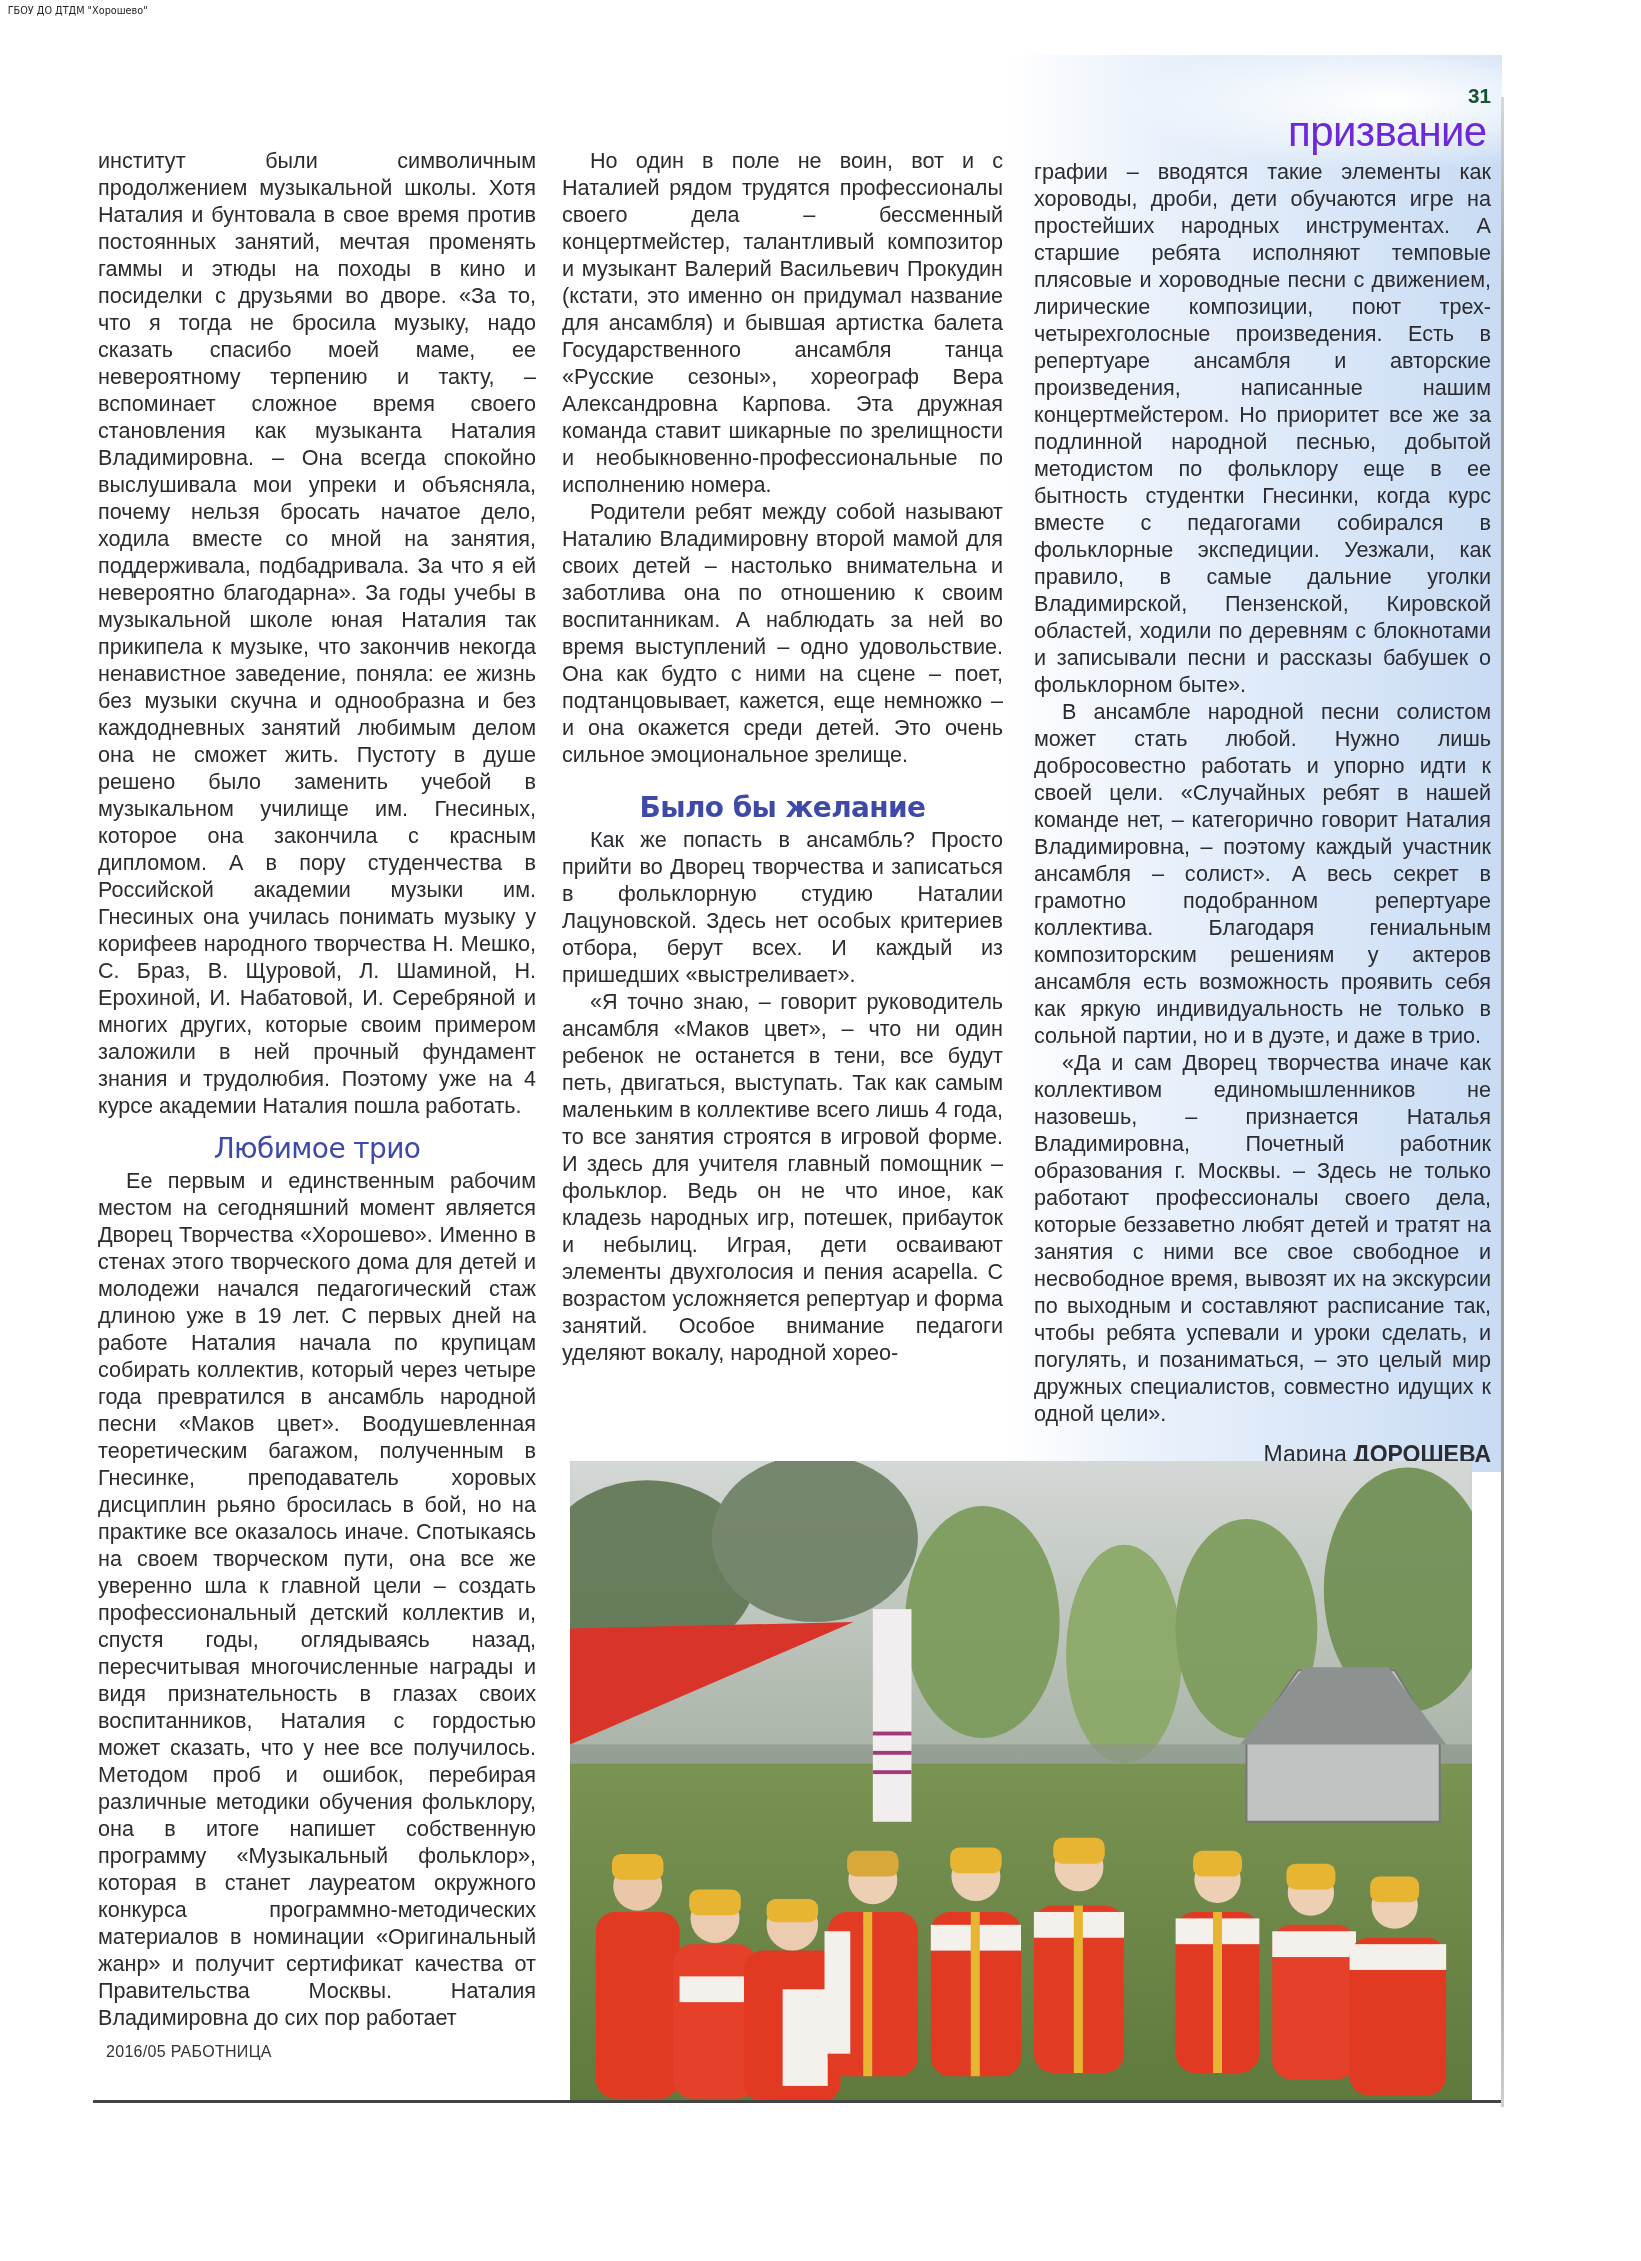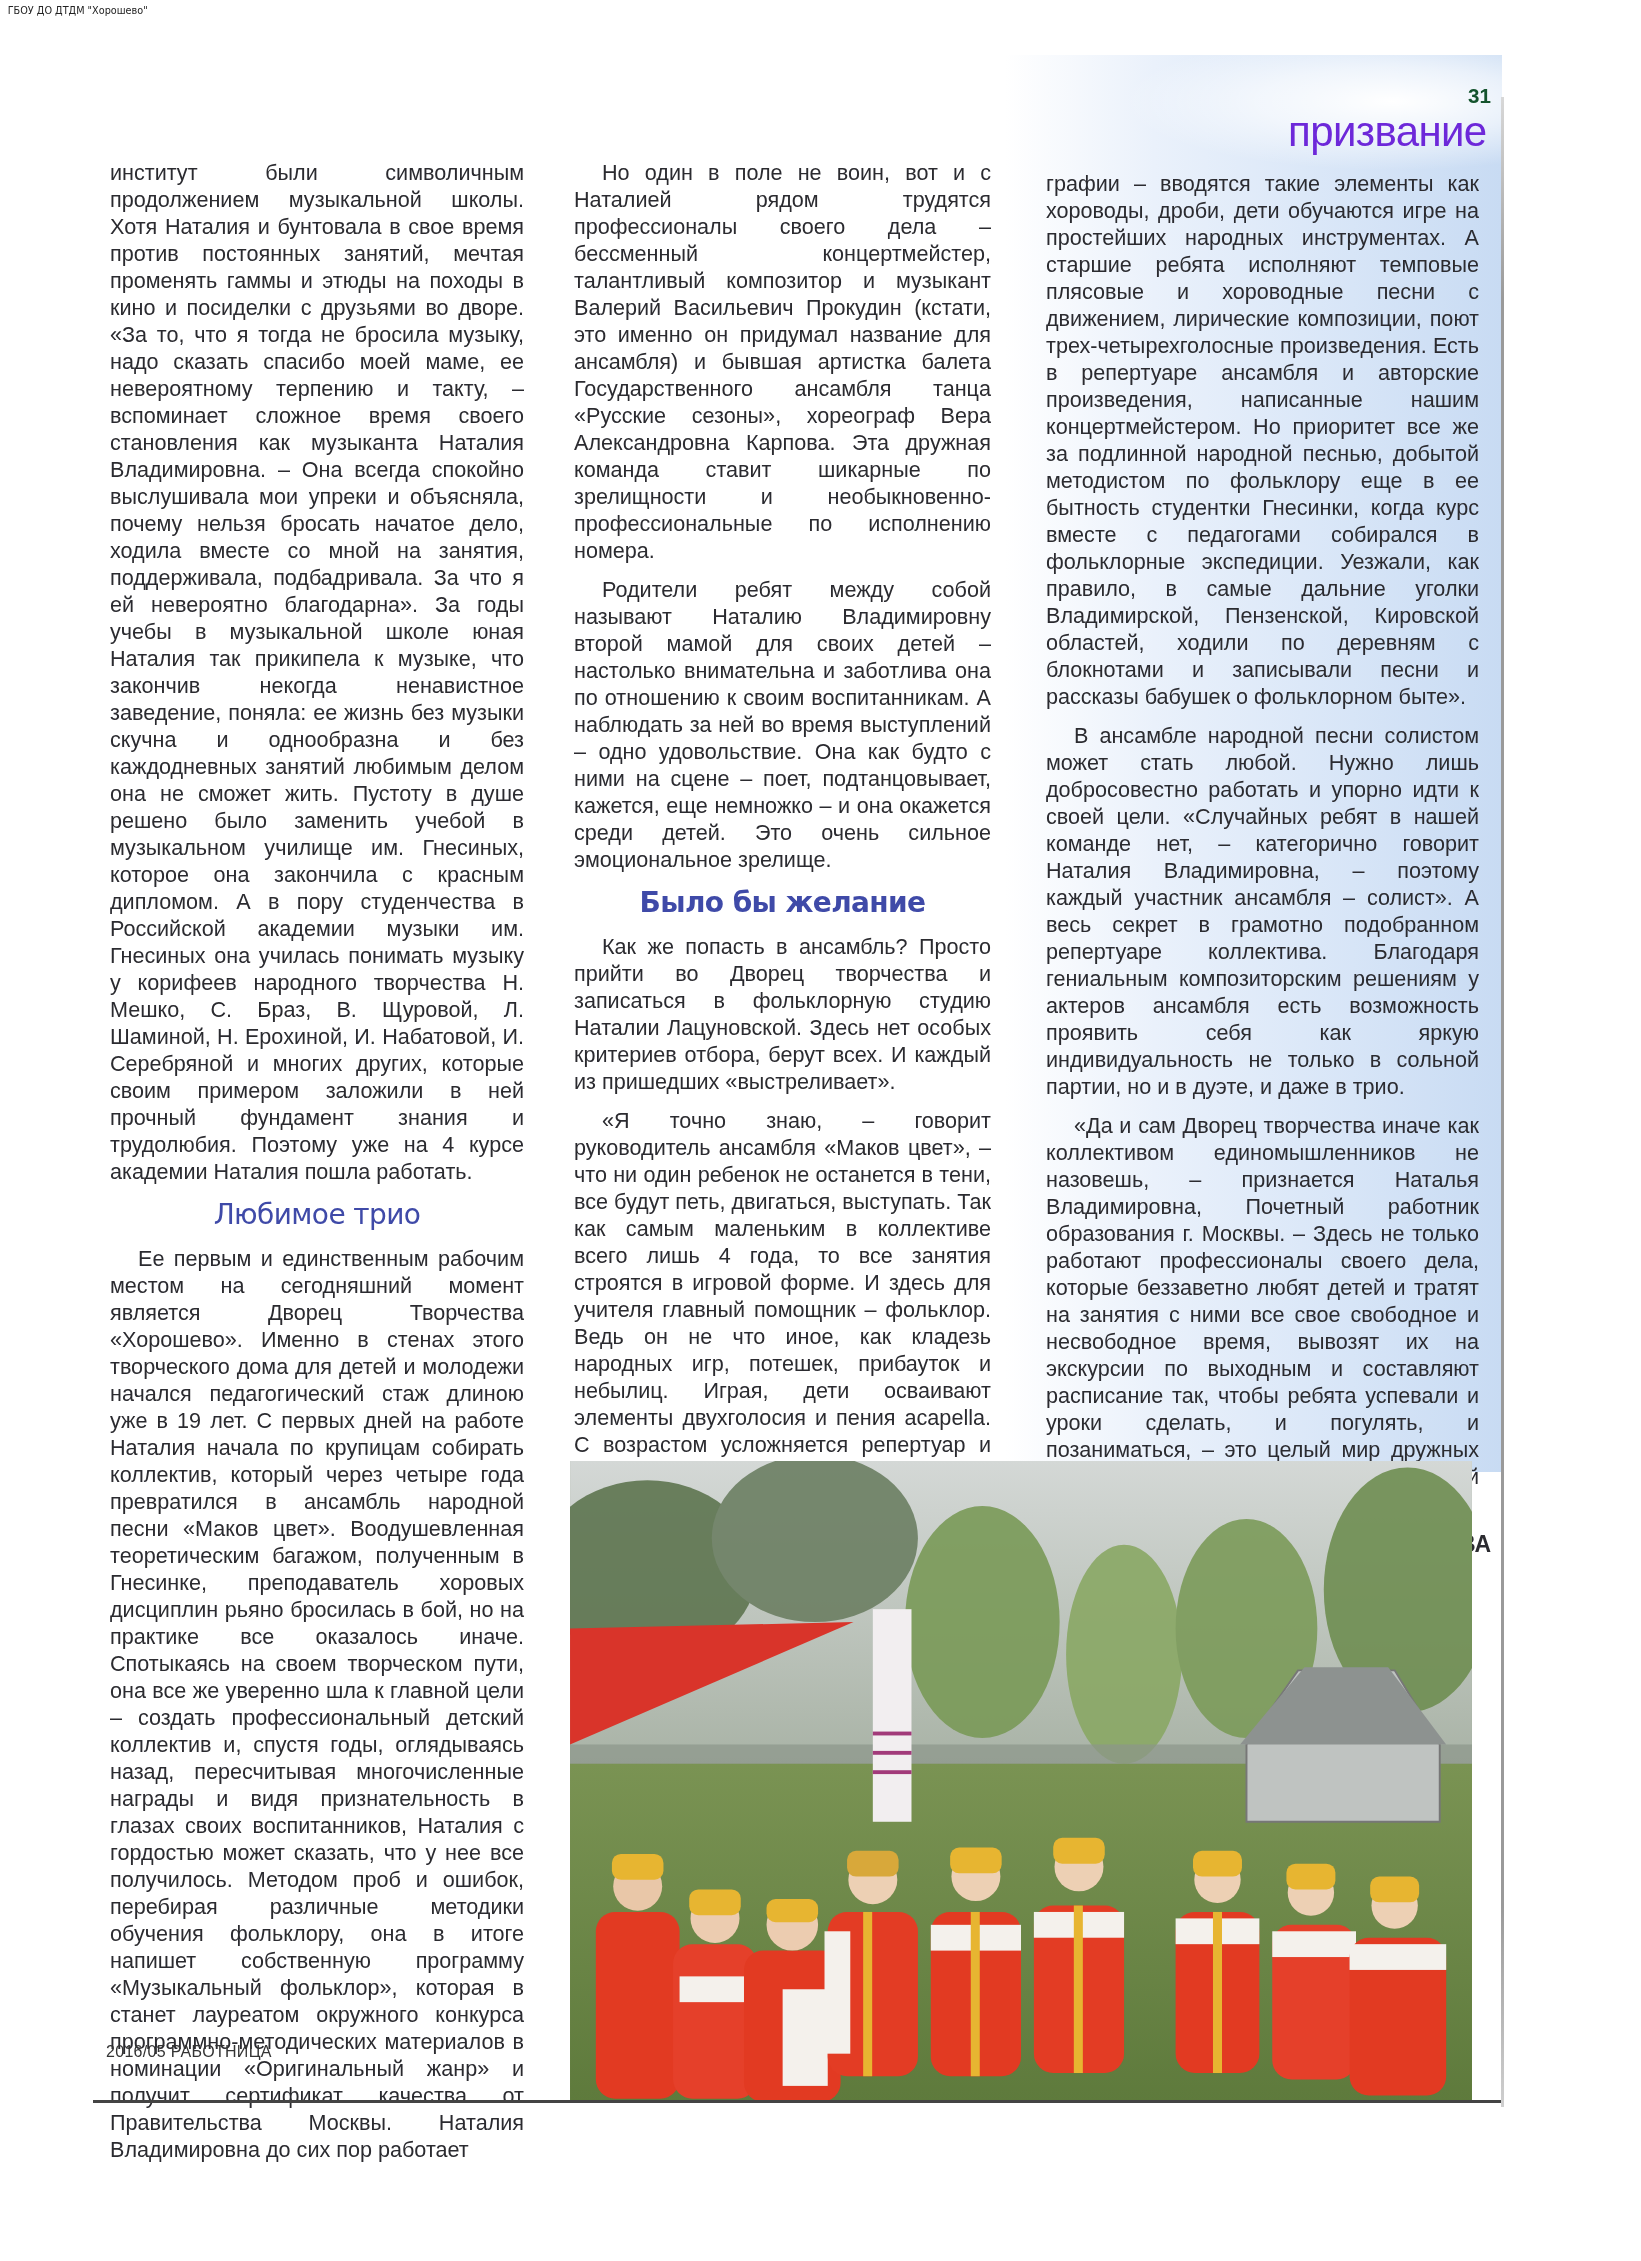--- a/index.html
+++ b/index.html
@@ -9,21 +9,21 @@
   .bluepanel { position:absolute; left:1005px; top:55px; width:497px; height:1417px;
      background:linear-gradient(90deg, rgba(255,255,255,0) 0%, #eaf1fb 30%, #d7e5f7 70%, #c8dbf3 100%); }
   .bluepanel::before { content:""; position:absolute; left:116px; top:0; width:387px; height:116px;
      background:radial-gradient(ellipse at 70% 40%, #ffffff 0%, rgba(255,255,255,0.6) 35%, rgba(255,255,255,0) 70%); }
   .edge { position:absolute; left:1501px; top:97px; width:3.2px; height:2010px;
      background:linear-gradient(180deg,#d8d8d8,#9a9a9a 10%,#9a9a9a 90%,#cfcfcf); }
   .rubric { position:absolute; top:76px; left:1288px; font-size:42px; color:#6d28d9; letter-spacing:-0.6px;
      font-family:"Liberation Sans", sans-serif;margin-top:32px; }
   .pagenum { position:absolute; top:84px; left:1491px; font-size:20.6px; font-weight:bold; color:#14532d; transform:translateX(-100%);text-align:center; }
   .col { position:absolute; font-size:21.6px; line-height:27px; text-align:justify; color:#2b2b30; }
-  .col p { margin:12px; text-indent:0; }
+  .col p { margin:0; text-indent:0; }
   .col p.ind { text-indent:28px; }
   .c1 { left:98px; top:147px; width:438px; }
   .c2 { left:562px; top:147px; width:441px; }
   .c3 { left:1034px; top:158px; width:457px; }
   .h2 { display:block; text-align:center; color:#3f4aa8; font-size:28px; line-height:36px; margin:11.6px 0 0 0;
         font-family:"DejaVu Sans", sans-serif; font-weight:normal; letter-spacing:-0.6px; }
   .h2.bold { font-weight:bold; }
   .sign { text-align:right; font-size:23px; margin-top:14px; }
   .sign b { font-weight:bold; }
   .photo { position:absolute; left:570px; top:1461px; width:902px; height:641px; overflow:hidden; background:#7d8c63; }
@@ -43,21 +43,21 @@
 
 <div class="col c1">
   <p>институт были символичным продолжением музыкальной школы. Хотя Наталия и бунтовала в свое время против постоянных занятий, мечтая променять гаммы и этюды на походы в кино и посиделки с друзьями во дворе. «За то, что я тогда не бросила музыку, надо сказать спасибо моей маме, ее невероятному терпению и такту, – вспоминает сложное время своего становления как музыканта Наталия Владимировна. – Она всегда спокойно выслушивала мои упреки и объясняла, почему нельзя бросать начатое дело, ходила вместе со мной на занятия, поддерживала, подбадривала. За что я ей невероятно благодарна». За годы учебы в музыкальной школе юная Наталия так прикипела к музыке, что закончив некогда ненавистное заведение, поняла: ее жизнь без музыки скучна и однообразна и без каждодневных занятий любимым делом она не сможет жить. Пустоту в душе решено было заменить учебой в музыкальном училище им. Гнесиных, которое она закончила с красным дипломом. А в пору студенчества в Российской академии музыки им. Гнесиных она училась понимать музыку у корифеев народного творчества Н. Мешко, С. Браз, В. Щуровой, Л. Шаминой, Н. Ерохиной, И. Набатовой, И. Серебряной и многих других, которые своим примером заложили в ней прочный фундамент знания и трудолюбия. Поэтому уже на 4 курсе академии Наталия пошла работать.</p>
   <div class="h2">Любимое трио</div>
   <p class="ind">Ее первым и единственным рабочим местом на сегодняшний момент является Дворец Творчества «Хорошево». Именно в стенах этого творческого дома для детей и молодежи начался педагогический стаж длиною уже в 19 лет. С первых дней на работе Наталия начала по крупицам собирать коллектив, который через четыре года превратился в ансамбль народной песни «Маков цвет». Воодушевленная теоретическим багажом, полученным в Гнесинке, преподаватель хоровых дисциплин рьяно бросилась в бой, но на практике все оказалось иначе. Спотыкаясь на своем творческом пути, она все же уверенно шла к главной цели – создать профессиональный детский коллектив и, спустя годы, оглядываясь назад, пересчитывая многочисленные награды и видя признательность в глазах своих воспитанников, Наталия с гордостью может сказать, что у нее все получилось. Методом проб и ошибок, перебирая различные методики обучения фольклору, она в итоге напишет собственную программу «Музыкальный фольклор», которая в станет лауреатом окружного конкурса программно-методических материалов в номинации «Оригинальный жанр» и получит сертификат качества от Правительства Москвы. Наталия Владимировна до сих пор работает</p>
 </div>
 
 <div class="col c2">
   <p class="ind">Но один в поле не воин, вот и с Наталией рядом трудятся профессионалы своего дела – бессменный концертмейстер, талантливый композитор и музыкант Валерий Васильевич Прокудин (кстати, это именно он придумал название для ансамбля) и бывшая артистка балета Государственного ансамбля танца «Русские сезоны», хореограф Вера Александровна Карпова. Эта дружная команда ставит шикарные по зрелищности и необыкновенно-профессиональные по исполнению номера.</p>
   <p class="ind">Родители ребят между собой называют Наталию Владимировну второй мамой для своих детей – настолько внимательна и заботлива она по отношению к своим воспитанникам. А наблюдать за ней во время выступлений – одно удовольствие. Она как будто с ними на сцене – поет, подтанцовывает, кажется, еще немножко – и она окажется среди детей. Это очень сильное эмоциональное зрелище.</p>
-  <div class="h2 bold" style="margin-top:11px">Было бы желание</div>
+  <div class="h2 bold" style="margin-top:22px">Было бы желание</div>
   <p class="ind">Как же попасть в ансамбль? Просто прийти во Дворец творчества и записаться в фольклорную студию Наталии Лацуновской. Здесь нет особых критериев отбора, берут всех. И каждый из пришедших «выстреливает».</p>
   <p class="ind">«Я точно знаю, – говорит руководитель ансамбля «Маков цвет», – что ни один ребенок не останется в тени, все будут петь, двигаться, выступать. Так как самым маленьким в коллективе всего лишь 4 года, то все занятия строятся в игровой форме. И здесь для учителя главный помощник – фольклор. Ведь он не что иное, как кладезь народных игр, потешек, прибауток и небылиц. Играя, дети осваивают элементы двухголосия и пения acapella. С возрастом усложняется репертуар и форма занятий. Особое внимание педагоги уделяют вокалу, народной хорео-</p>
 </div>
 
 <div class="col c3">
   <p>графии – вводятся такие элементы как хороводы, дроби, дети обучаются игре на простейших народных инструментах. А старшие ребята исполняют темповые плясовые и хороводные песни с движением, лирические композиции, поют трех-четырехголосные произведения. Есть в репертуаре ансамбля и авторские произведения, написанные нашим концертмейстером. Но приоритет все же за подлинной народной песнью, добытой методистом по фольклору еще в ее бытность студентки Гнесинки, когда курс вместе с педагогами собирался в фольклорные экспедиции. Уезжали, как правило, в самые дальние уголки Владимирской, Пензенской, Кировской областей, ходили по деревням с блокнотами и записывали песни и рассказы бабушек о фольклорном быте».</p>
   <p class="ind">В ансамбле народной песни солистом может стать любой. Нужно лишь добросовестно работать и упорно идти к своей цели. «Случайных ребят в нашей команде нет, – категорично говорит Наталия Владимировна, – поэтому каждый участник ансамбля – солист». А весь секрет в грамотно подобранном репертуаре коллектива. Благодаря гениальным композиторским решениям у актеров ансамбля есть возможность проявить себя как яркую индивидуальность не только в сольной партии, но и в дуэте, и даже в трио.</p>
   <p class="ind">«Да и сам Дворец творчества иначе как коллективом единомышленников не назовешь, – признается Наталья Владимировна, Почетный работник образования г. Москвы. – Здесь не только работают профессионалы своего дела, которые беззаветно любят детей и тратят на занятия с ними все свое свободное и несвободное время, вывозят их на экскурсии по выходным и составляют расписание так, чтобы ребята успевали и уроки сделать, и погулять, и позаниматься, – это целый мир дружных специалистов, совместно идущих к одной цели».</p>
   <div class="sign">
     <span>Марина</span>

